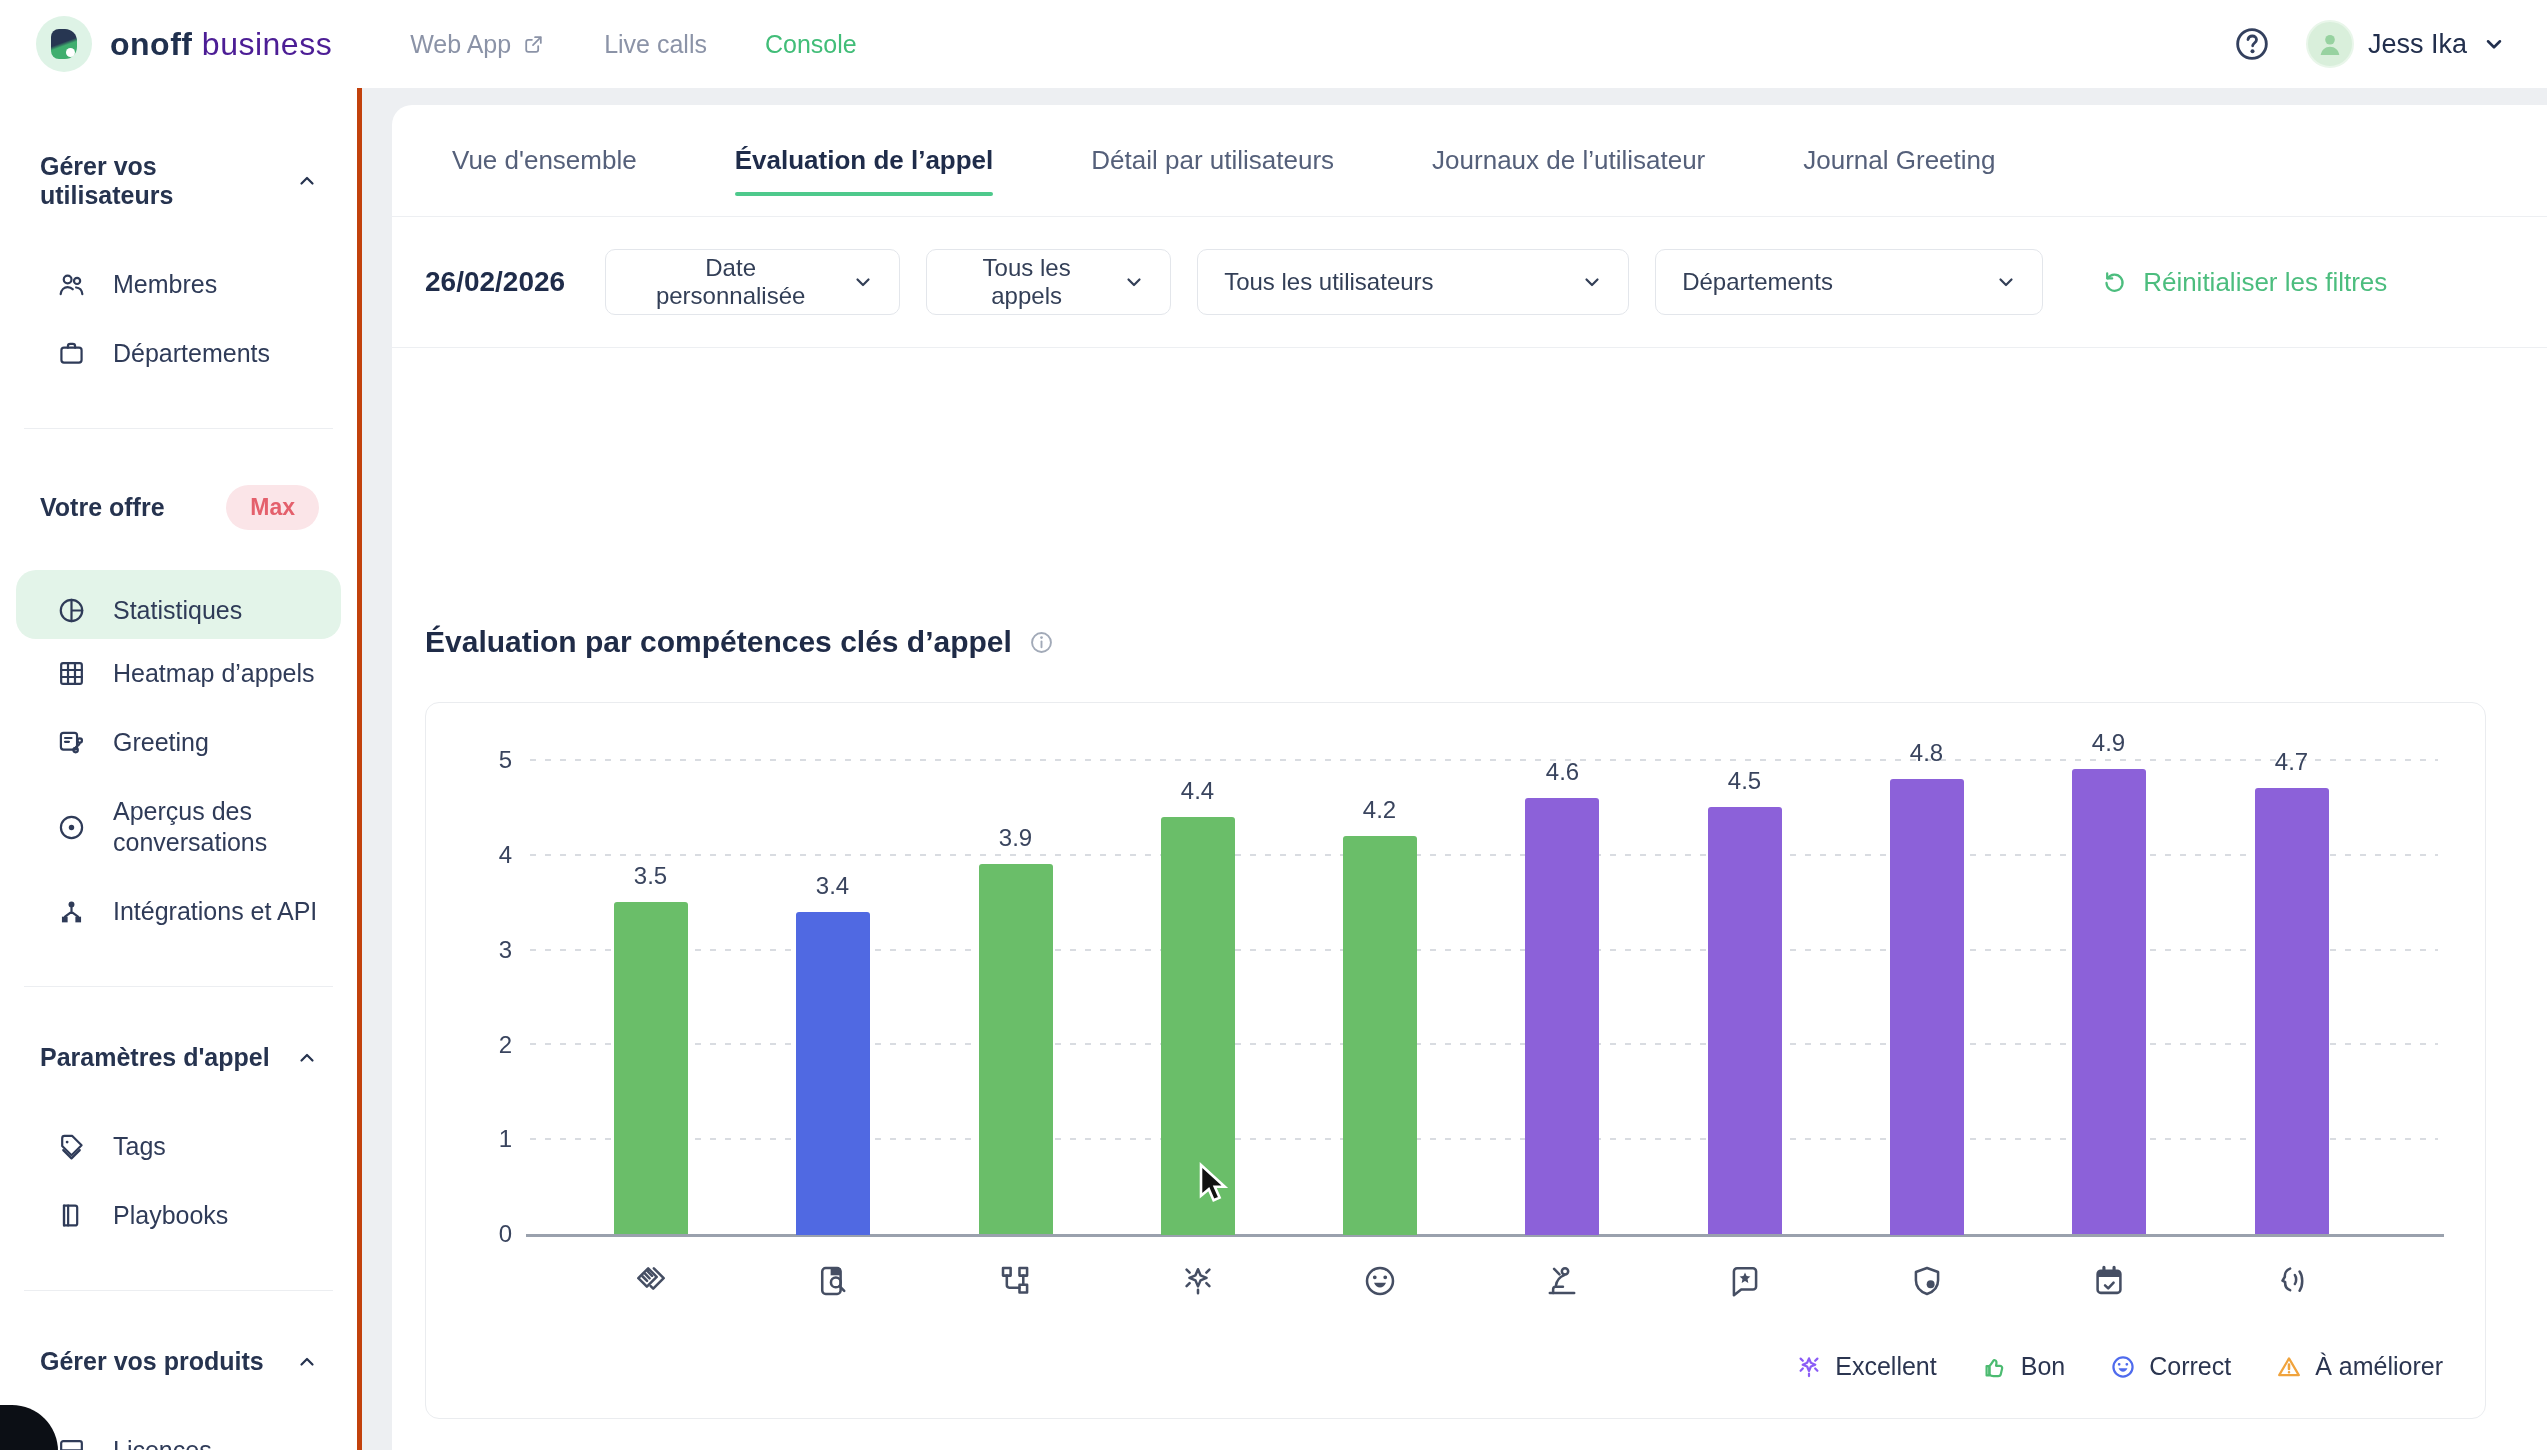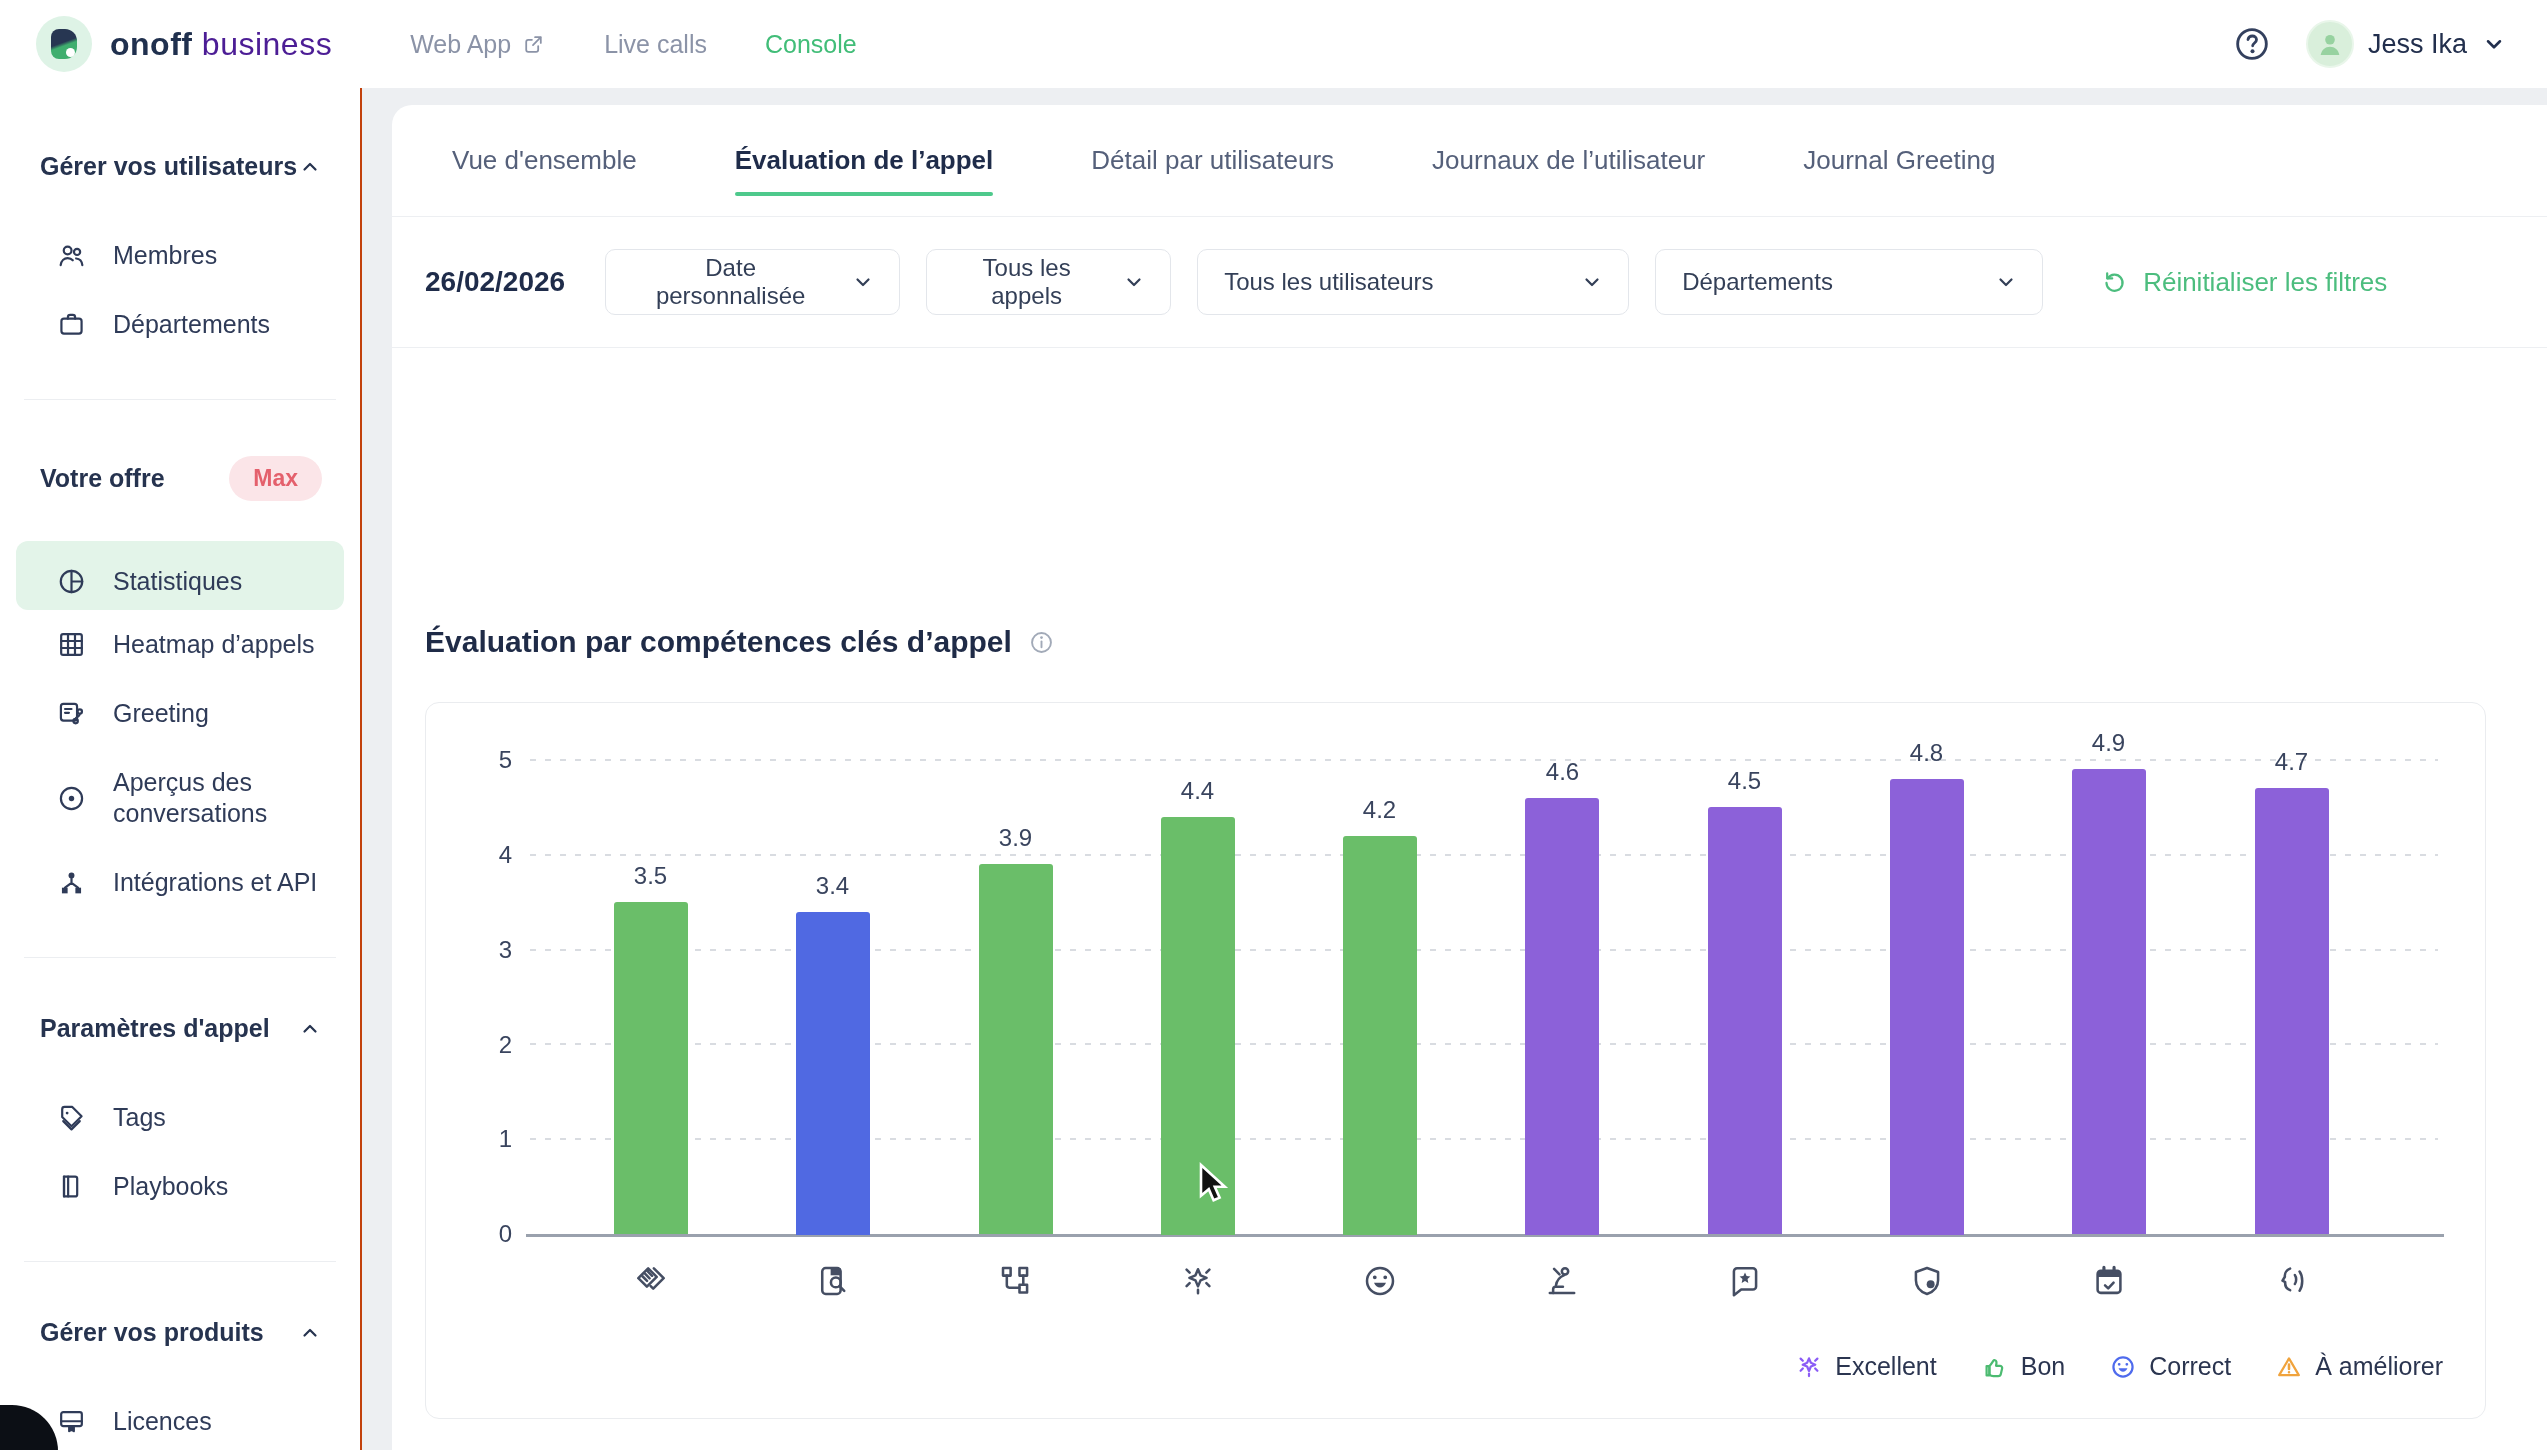--- a/index.html
+++ b/index.html
@@ -18,28 +18,28 @@
   .topnav-item { display:flex; align-items:center; gap:10px; font-size:25px; color:#8b93a7; cursor:pointer; }
   .topnav-item.active { color:#41bd78; }
   .top-right { margin-left:auto; display:flex; align-items:center; gap:34px; }
   .help-ic { color:#33405e; display:flex; }
   .userbox { display:flex; align-items:center; gap:14px; cursor:pointer; }
   .avatar { width:48px; height:48px; border-radius:50%; background:#d9efdb; color:#97d2a0; display:flex; align-items:center; justify-content:center; border:2px solid #e9f6ea; }
   .uname { font-size:27px; font-weight:400; color:#222f4d; }
   .uchev { color:#222f4d; display:flex; }
 
   
-  .sidebar { position:absolute; left:0; top:88px; width:362px; height:1363px; background:#fff; border-right:2px solid #c2410c; padding-top:64px; z-index:4; }
+  .sidebar { position:absolute; left:0; top:88px; width:362px; height:1363px; background:#fff; border-right:5px solid #c2410c; padding-top:64px; z-index:4; }
   .side-sec-head { display:flex; align-items:center; justify-content:space-between; padding:0 38px 0 40px; }
   .side-sec-title { font-size:25px; font-weight:700; color:#26334f; }
   .side-chev { color:#26334f; display:flex; }
   .side-items { margin-top:40px; }
   .side-item { display:flex; align-items:center; gap:26px; min-height:69px; padding:0 24px 0 56px; font-size:25px; color:#2f3b58; cursor:pointer; }
   .side-item .s-ic { display:flex; color:#2f3b58; flex:0 0 auto; }
-  .side-item.active { background:#e3f4e9; border-radius:12px; margin:0 16px; padding:12px 8px 0 40px; }
+  .side-item.active { background:#e3f4e9; border-radius:20px; margin:0 16px; padding:12px 8px 0 40px; }
   .side-item.tall { min-height:100px; }
   .side-item .lbl { line-height:1.25; max-width:209px; }
   .side-div { height:1px; background:#eceef1; margin:40px 24px 56px; }
   .badge-max { background:#fbe5e8; color:#e4606c; font-size:23px; font-weight:600; padding:9px 24px; border-radius:994px; }
   .corner-widget { position:absolute; left:0; bottom:0; width:58px; height:46px; background:#0c0f15; border-top-right-radius:46px; z-index:40; }
 
   
   .main-card { position:absolute; left:392px; top:105px; width:2155px; height:1345px; background:#fff; border-top-left-radius:20px; z-index:3; }
   .tabs { display:flex; align-items:center; gap:98px; height:111px; padding-left:60px; }
   .tab { position:relative; font-size:26px; color:#55607a; cursor:pointer; white-space:nowrap; }

